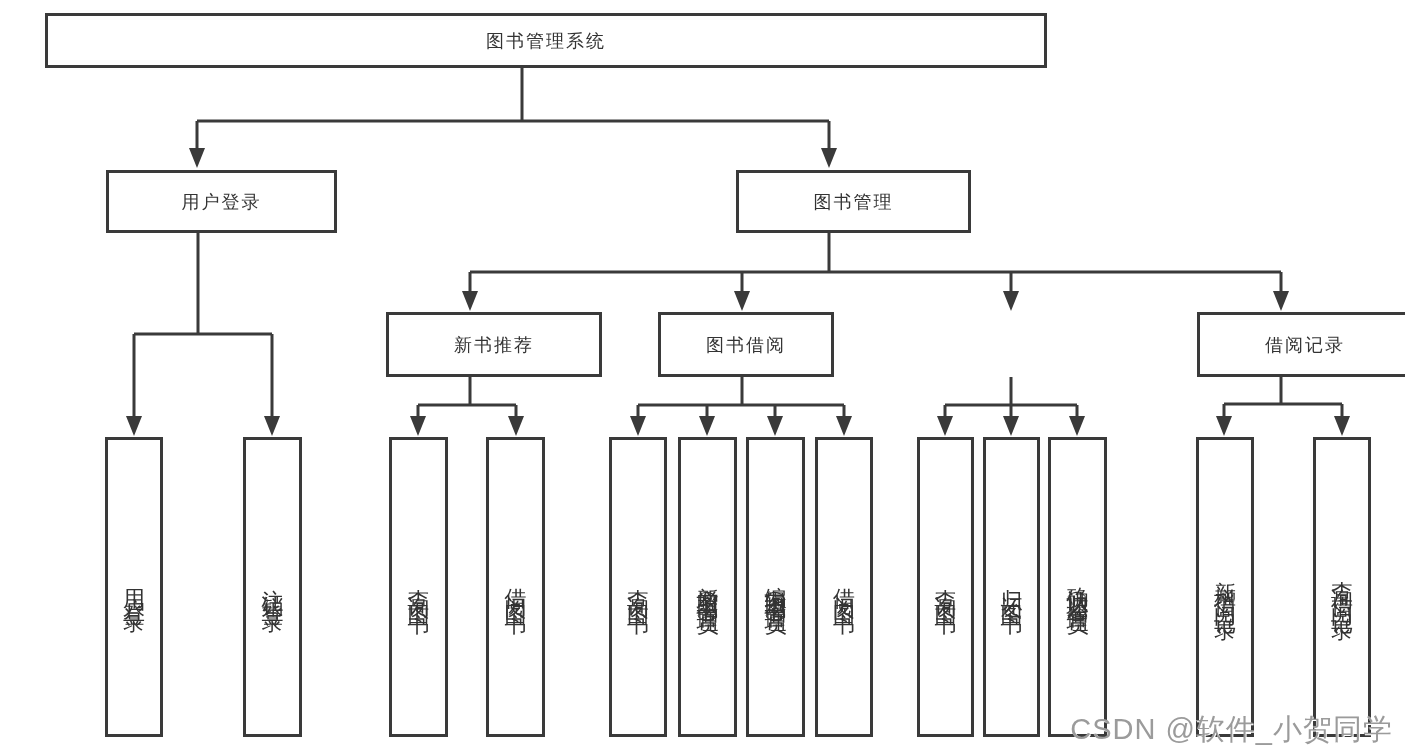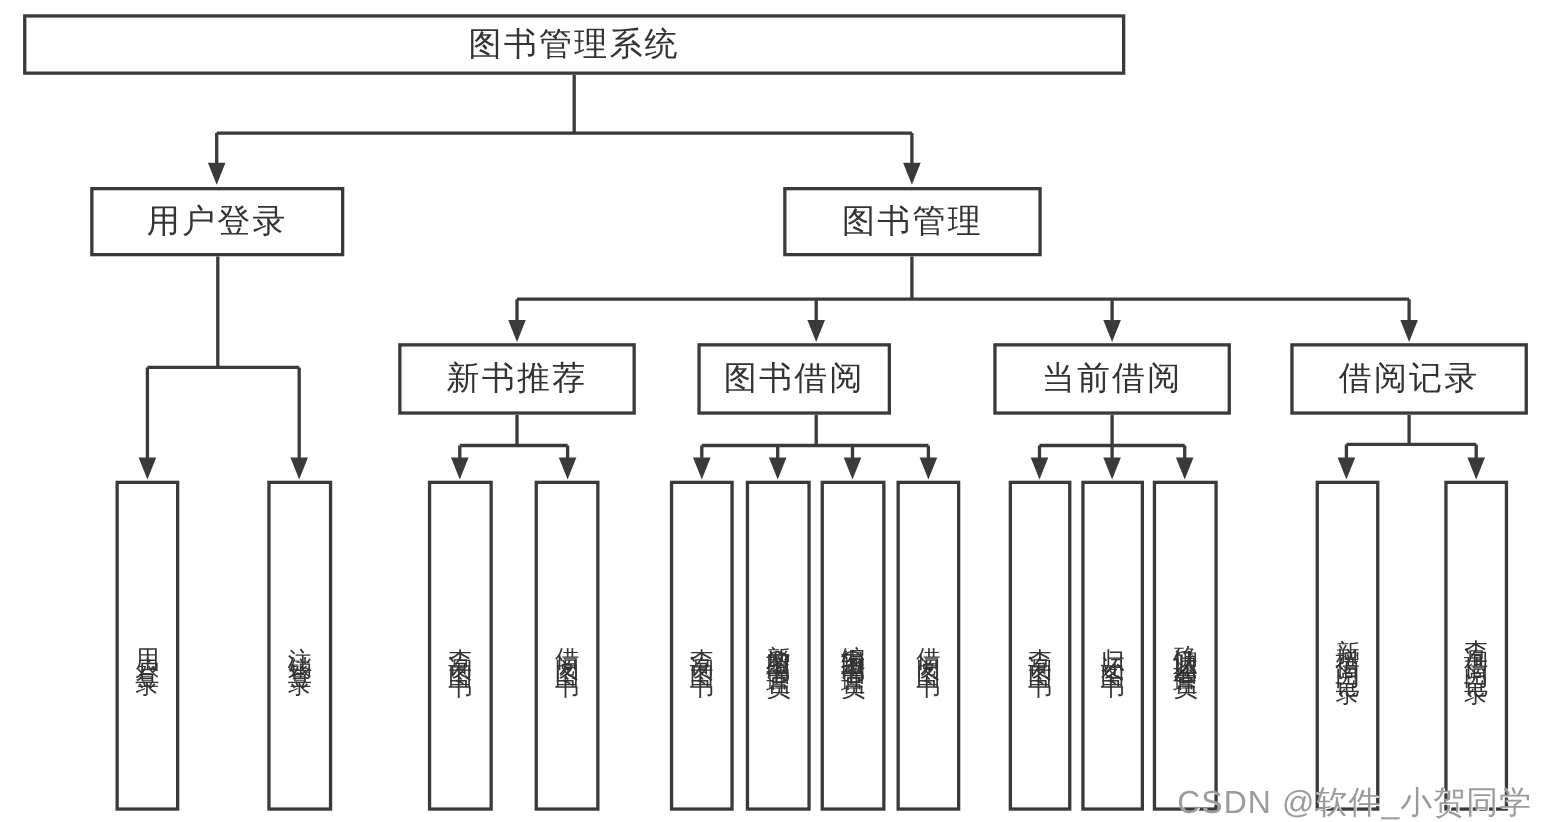--- a/index.html
+++ b/index.html
@@ -14,21 +14,21 @@
   .node{
     position:absolute;
     box-sizing:border-box;
     border:3px solid #3a3a3a;
     background:#ffffff;
     display:flex;
     align-items:center;
     justify-content:center;
     color:#333333;
   }
-  .h-node{font-size:30px;letter-spacing:2px;white-space:nowrap;}
+  .h-node{font-size:18px;letter-spacing:2px;white-space:nowrap;margin-left:24px;}
   .v-node{
     writing-mode:vertical-rl;
     text-orientation:mixed;
     font-size:22px;
     letter-spacing:8px;
     line-height:1;
   }
   .v-node.tight{letter-spacing:4px;}
   .watermark{
     position:absolute;
@@ -87,21 +87,20 @@
     </g>
   </svg>
 
   <div class="node h-node" style="left:21px;top:13px;width:1002px;height:55px;">图书管理系统</div>
 
   <div class="node h-node" style="left:82px;top:170px;width:231px;height:63px;">用户登录</div>
   <div class="node h-node" style="left:712px;top:170px;width:235px;height:63px;">图书管理</div>
 
   <div class="node h-node" style="left:362px;top:312px;width:216px;height:65px;">新书推荐</div>
   <div class="node h-node" style="left:634px;top:312px;width:176px;height:65px;">图书借阅</div>
-  <div class="node h-node" style="left:903px;top:312px;width:216px;height:65px;">当前借阅</div>
   <div class="node h-node" style="left:1173px;top:312px;width:216px;height:65px;">借阅记录</div>
 
   <div class="node v-node" style="left:105px;top:437px;width:58px;height:300px;">用户登录</div>
   <div class="node v-node" style="left:243px;top:437px;width:59px;height:300px;">注销登录</div>
 
   <div class="node v-node" style="left:389px;top:437px;width:59px;height:300px;">查询图书</div>
   <div class="node v-node" style="left:486px;top:437px;width:59px;height:300px;">借阅图书</div>
 
   <div class="node v-node" style="left:609px;top:437px;width:58px;height:300px;">查询图书</div>
   <div class="node v-node tight" style="left:678px;top:437px;width:59px;height:300px;">新增图书（管理员）</div>

